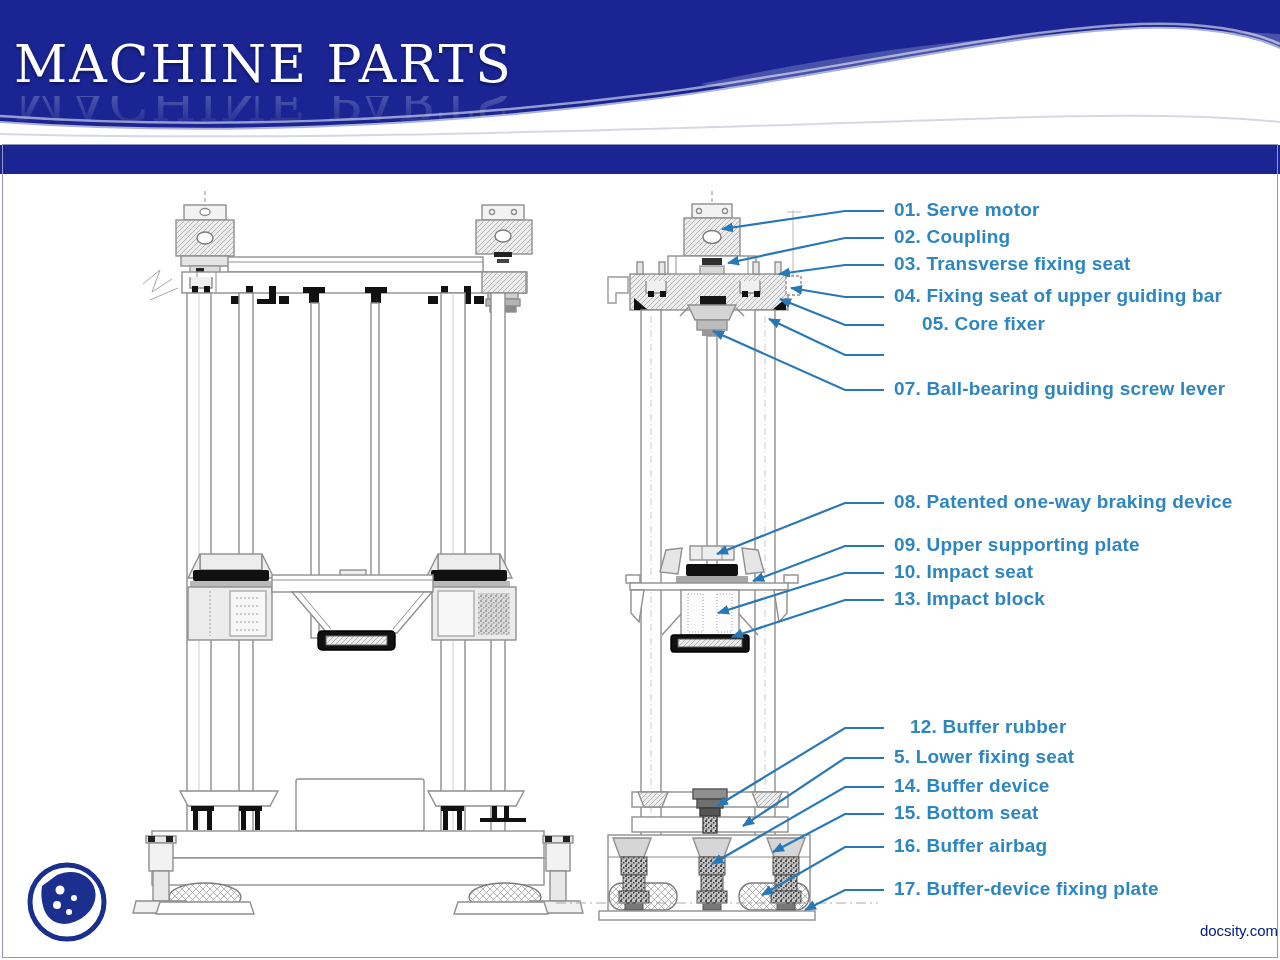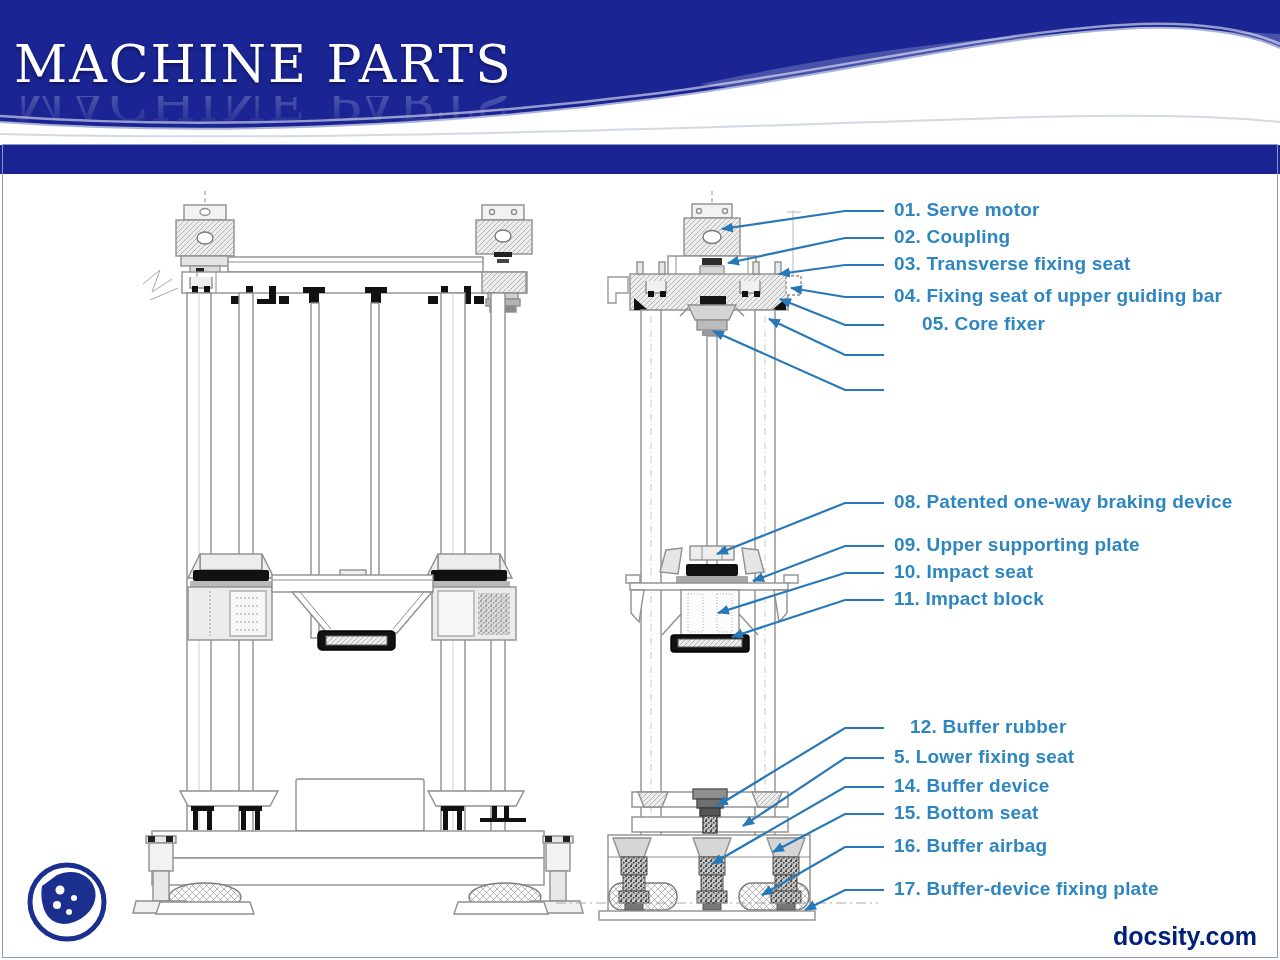--- a/index.html
+++ b/index.html
@@ -20,22 +20,22 @@
       transform:scaleY(-1);margin-top:-26px;white-space:nowrap;line-height:62px;}
   
   .content-border{position:absolute;left:2px;top:144px;right:2px;bottom:2px;
       border:1px solid #8d97c0;pointer-events:none;z-index:5;}
   .drawing{position:absolute;left:0;top:0;z-index:1;}
   
   #labels{position:absolute;left:0;top:0;width:1280px;height:676px;z-index:4;pointer-events:none;}
   .part-label{position:absolute;left:894px;white-space:nowrap;
       font-size:19px;font-weight:700;letter-spacing:.2px;color:var(--label-blue,#2E86C1);}
   
-  .watermark{position:absolute;right:23px;top:922px;z-index:6;
-      font-size:25px;font-weight:700;color:var(--watermark-navy,#00207a);}
+  .watermark{position:absolute;right:2px;top:922px;z-index:6;
+      font-size:15px;font-weight:400;color:var(--watermark-navy,#00207a);}
 </style>
 </head>
 <body>
 
 <div class="slide">
 
   <div class="header">
     <svg width="1280" height="145" viewBox="0 0 1280 145">
       <path d="M700,84 C900,42 1080,22 1280,34 L1280,60 C1200,40 1000,50 760,92 Z" fill="rgba(210,218,245,0.25)"></path>
       <path d="M0,116 C200,130 430,122 660,93 C850,68 1000,30 1140,24 C1200,22 1250,30 1280,44" fill="none" stroke="rgba(255,255,255,0.55)" stroke-width="2.5"></path>
@@ -352,24 +352,25 @@
       <circle cx="69" cy="912" r="3" fill="#ffffff"></circle>
     </g>
   </svg>
 
   <div id="labels">
       <div class="part-label" style="top: 199px;">01. Serve motor</div>
       <div class="part-label" style="top: 226px;">02. Coupling</div>
       <div class="part-label" style="top: 253px;">03. Transverse fixing seat</div>
       <div class="part-label" style="top: 285px;">04. Fixing seat of upper guiding bar</div>
       <div class="part-label" style="top: 313px; margin-left: 28px;">05. Core fixer</div>
+      <div class="part-label" style="top: 378px;">07. Ball-bearing guiding screw lever</div>
       <div class="part-label" style="top: 491px;">08. Patented one-way braking device</div>
       <div class="part-label" style="top: 534px;">09. Upper supporting plate</div>
       <div class="part-label" style="top: 561px;">10. Impact seat</div>
-      <div class="part-label" style="top: 588px;">11. Impact block</div>
+      <div class="part-label" style="top: 588px;">13. Impact block</div>
       <div class="part-label" style="top: 716px; margin-left: 16px;">12. Buffer rubber</div>
       <div class="part-label" style="top: 746px;">5. Lower fixing seat</div>
       <div class="part-label" style="top: 775px;">14. Buffer device</div>
       <div class="part-label" style="top: 802px;">15. Bottom seat</div>
       <div class="part-label" style="top: 835px;">16. Buffer airbag</div>
       <div class="part-label" style="top: 878px;">17. Buffer-device fixing plate</div>
     </div>
 
   <div class="watermark">docsity.com</div>
 </div>

